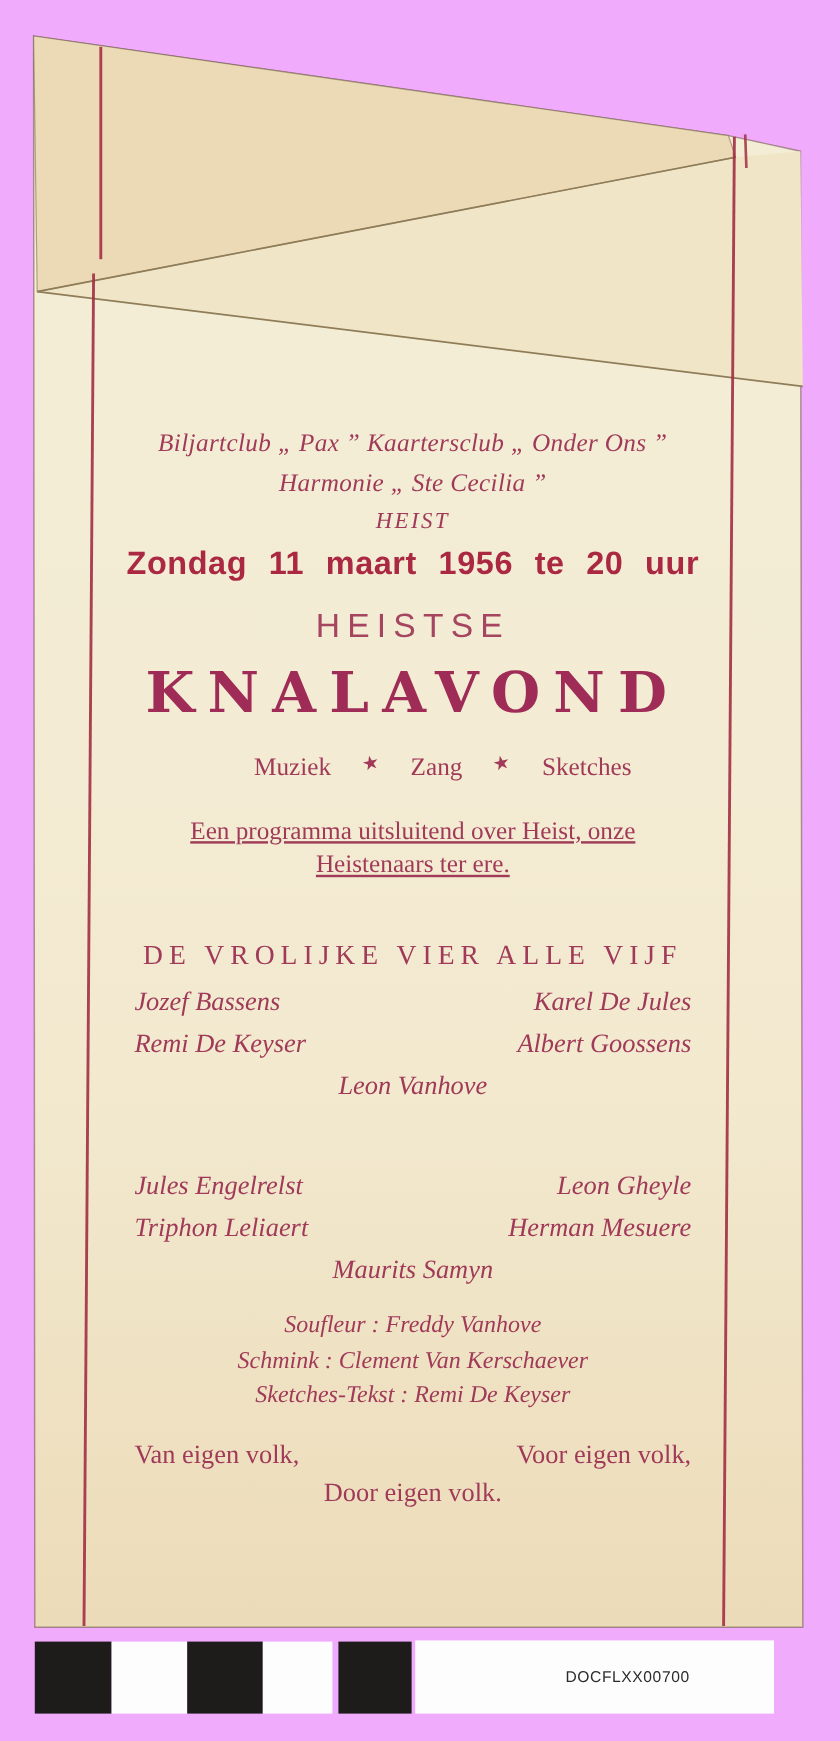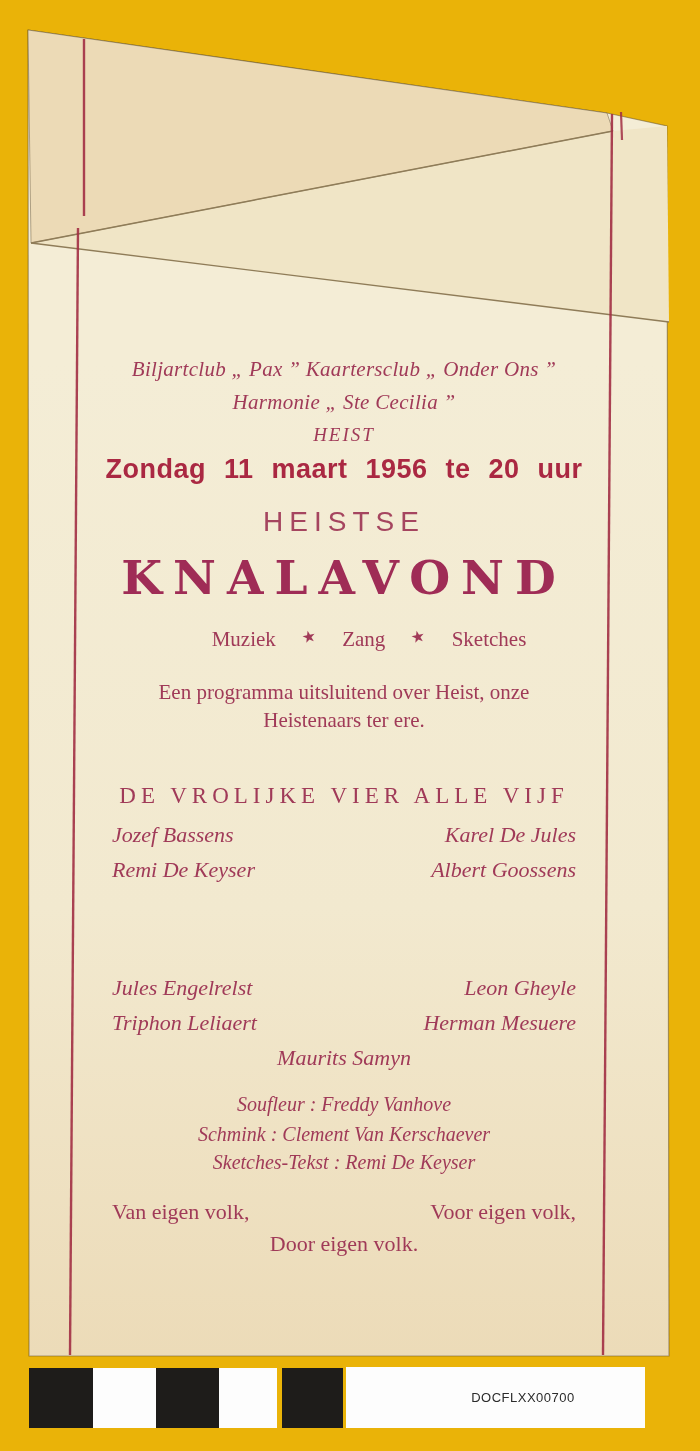--- a/index.html
+++ b/index.html
@@ -1,34 +1,34 @@
 <!DOCTYPE html>
 <html><head>
 <meta charset="utf-8">
 <style>
   html,body{margin:0;padding:0;background:#7b7b7b;}
-  #scan{position:relative;width:700px;height:1451px;background:#eab308;overflow:hidden;
+  #scan{position:relative;width:700px;height:1451px;background:#f0abfc;overflow:hidden;
         font-family:"Liberation Serif", serif;}
   #paper-svg{position:absolute;left:0;top:0;}
   
   #paper-content{position:absolute;left:78px;top:0;width:532px;height:1451px;}
   .line{position:absolute;left:0;width:100%;text-align:center;white-space:nowrap;line-height:1.05;}
   .ink{color:#a03a58;}
   .clubs{font-style:italic;font-size:21px;letter-spacing:0.3px;}
   .place{font-style:italic;font-size:19px;letter-spacing:2px;}
   .date{font-family:"Liberation Sans", sans-serif;font-weight:700;font-size:27px;
         color:#aa2842;letter-spacing:0.5px;word-spacing:10px;}
   .title-prefix{font-family:"Liberation Sans", sans-serif;font-weight:400;font-size:28px;
         color:#a5455f;letter-spacing:6px;}
   .big-title{font-family:"DejaVu Serif", serif;font-weight:700;font-size:47px;
         color:#9f2c56;letter-spacing:11px;}
   .genres{font-size:21px;padding-left:25px;}
   .genres .row-inline{display:inline-flex;gap:26px;align-items:center;}
   .star{font-size:16px;display:inline-block;transform:rotate(-12deg);position:relative;top:-2px;}
-  .body-text{font-size:21px;}
+  .body-text{font-size:21px;text-decoration:underline;}
   .heading-caps{font-size:21px;letter-spacing:2px;}
   .group-caps{font-size:23px;letter-spacing:5px;}
   .friends-caps{font-size:20px;letter-spacing:1.5px;}
   .name-row{position:absolute;left:34px;right:34px;display:flex;justify-content:space-between;
         font-style:italic;font-size:22px;line-height:1.05;white-space:nowrap;}
   .name-center{font-style:italic;font-size:22px;}
   .credit{font-style:italic;font-size:20px;}
   .slogan-row{position:absolute;left:34px;right:34px;display:flex;justify-content:space-between;
         font-size:22px;line-height:1.05;white-space:nowrap;}
   .slogan{font-size:22px;}
@@ -97,20 +97,21 @@
     <div class="line group-caps ink" style="top:784px">DE VROLIJKE VIER ALLE VIJF</div>
 
     <div class="name-row ink" style="top:823px">
       <span>Jozef Bassens</span>
       <span>Karel De Jules</span>
     </div>
     <div class="name-row ink" style="top:858px">
       <span>Remi De Keyser</span>
       <span>Albert Goossens</span>
     </div>
+    <div class="line name-center ink" style="top:893px">Leon Vanhove</div>
 
 
     <div class="name-row ink" style="top:976px">
       <span>Jules Engelrelst</span>
       <span>Leon Gheyle</span>
     </div>
     <div class="name-row ink" style="top:1011px">
       <span>Triphon Leliaert</span>
       <span>Herman Mesuere</span>
     </div>

